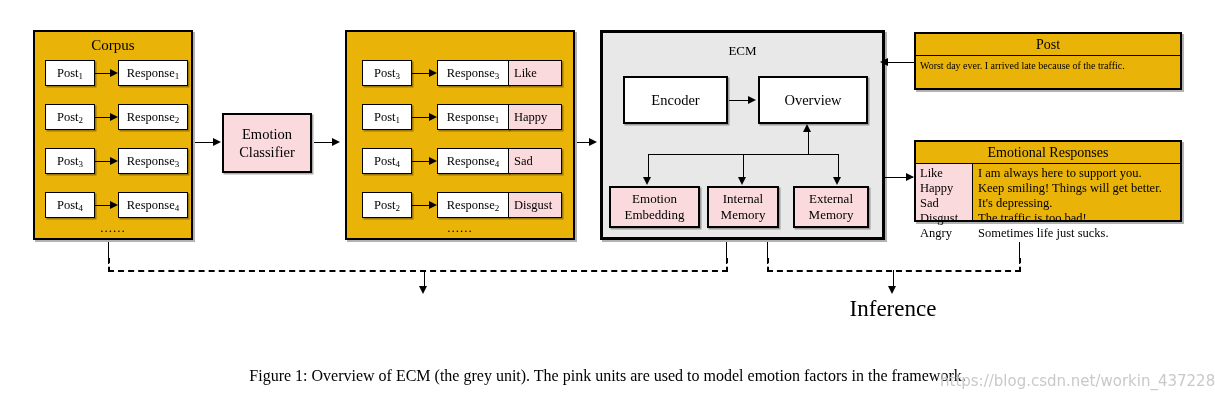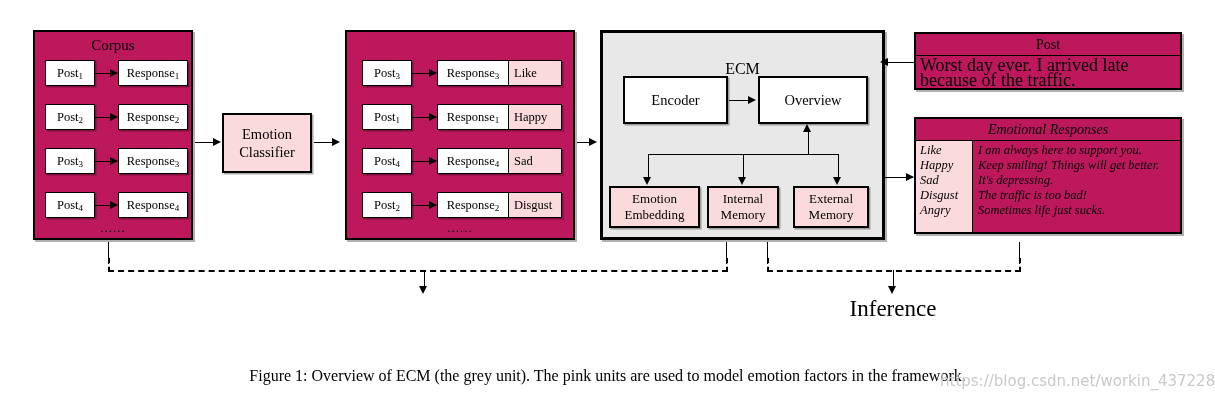--- a/index.html
+++ b/index.html
@@ -18,21 +18,21 @@
   .stage {
     position: absolute;
     left: 0; top: 0;
     width: 1215px;
     height: 400px;
   }
   
   .panel {
     position: absolute;
     border: 2px solid #000;
-    background: #be185d;
+    background: #eab308;
     box-sizing: border-box;
     box-shadow: 2px 2px 0 rgba(0,0,0,0.30);
   }
   .panel-title {
     position: absolute;
     left: 0; right: 0;
     text-align: center;
     font-size: 15px;
     line-height: 18px;
   }
@@ -147,21 +147,21 @@
     border-bottom: 1.5px solid #000;
     text-align: center;
     font-size: 14px;
     line-height: 22px;
     box-sizing: border-box;
   }
   .doc-body {
     position: absolute;
     left: 0; right: 0;
     top: 22px; bottom: 0;
-    font-size: 18px;
+    font-size: 10px;
     line-height: 15px;
     padding: 2px 4px;
     box-sizing: border-box;
   }
   .er-emocol {
     position: absolute;
     left: 0;
     top: 22px;
     bottom: 0;
     width: 57px;
@@ -301,21 +301,21 @@
     <div class="hline" style="left:65px; top:173px; width:18px;"></div>
     <div class="ahead-r" style="left:82px; top:169px;"></div>
 
     <div class="dots" style="left:0; right:0; top:188px;">......</div>
   </div>
 
   <div class="hline" style="left:577px; top:142px; width:18px;"></div>
   <div class="ahead-r" style="left:589px; top:138px;"></div>
 
   <div class="panel grey" style="left:600px; top:30px; width:285px; height:210px; border-width:3px;">
-    <div class="panel-title" style="top:24px; font-size:16px; line-height:24px;">ECM</div>
+    <div class="panel-title" style="top:6px; font-size:13px; line-height:24px;">ECM</div>
 
     <div class="nodebox" style="left:20px; top:43px; width:105px; height:48px; font-size:14.5px; border-width:2px;">Encoder</div>
     <div class="nodebox" style="left:155px; top:43px; width:110px; height:48px; font-size:14.5px; border-width:2px;">Overview</div>
 
     <div class="hline" style="left:126px; top:67px; width:20px;"></div>
     <div class="ahead-r" style="left:145px; top:63px;"></div>
 
     <div class="hline" style="left:45px; top:121px; width:190px;"></div>
     <div class="vline" style="left:45px; top:121px; height:25px;"></div>
     <div class="ahead-d" style="left:40px; top:144px;"></div>
@@ -345,21 +345,21 @@
   <div class="ahead-l" style="left:880px; top:58px;"></div>
 
   <div class="hline" style="left:885px; top:177px; width:28px;"></div>
   <div class="ahead-r" style="left:906px; top:173px;"></div>
 
   <div class="panel" style="left:914px; top:32px; width:268px; height:58px;">
     <div class="doc-head">Post</div>
     <div class="doc-body">Worst day ever. I arrived late because of the traffic.</div>
   </div>
 
-  <div class="panel" style="left:914px; top:117px; width:268px; height:117px;font-style:italic;">
+  <div class="panel" style="left:914px; top:140px; width:268px; height:82px;">
     <div class="doc-head">Emotional Responses</div>
     <div class="er-emocol">
       <div class="er-row">Like</div>
       <div class="er-row">Happy</div>
       <div class="er-row">Sad</div>
       <div class="er-row">Disgust</div>
       <div class="er-row">Angry</div>
     </div>
     <div class="er-textcol">
       <div class="er-row">I am always here to support you.</div>

